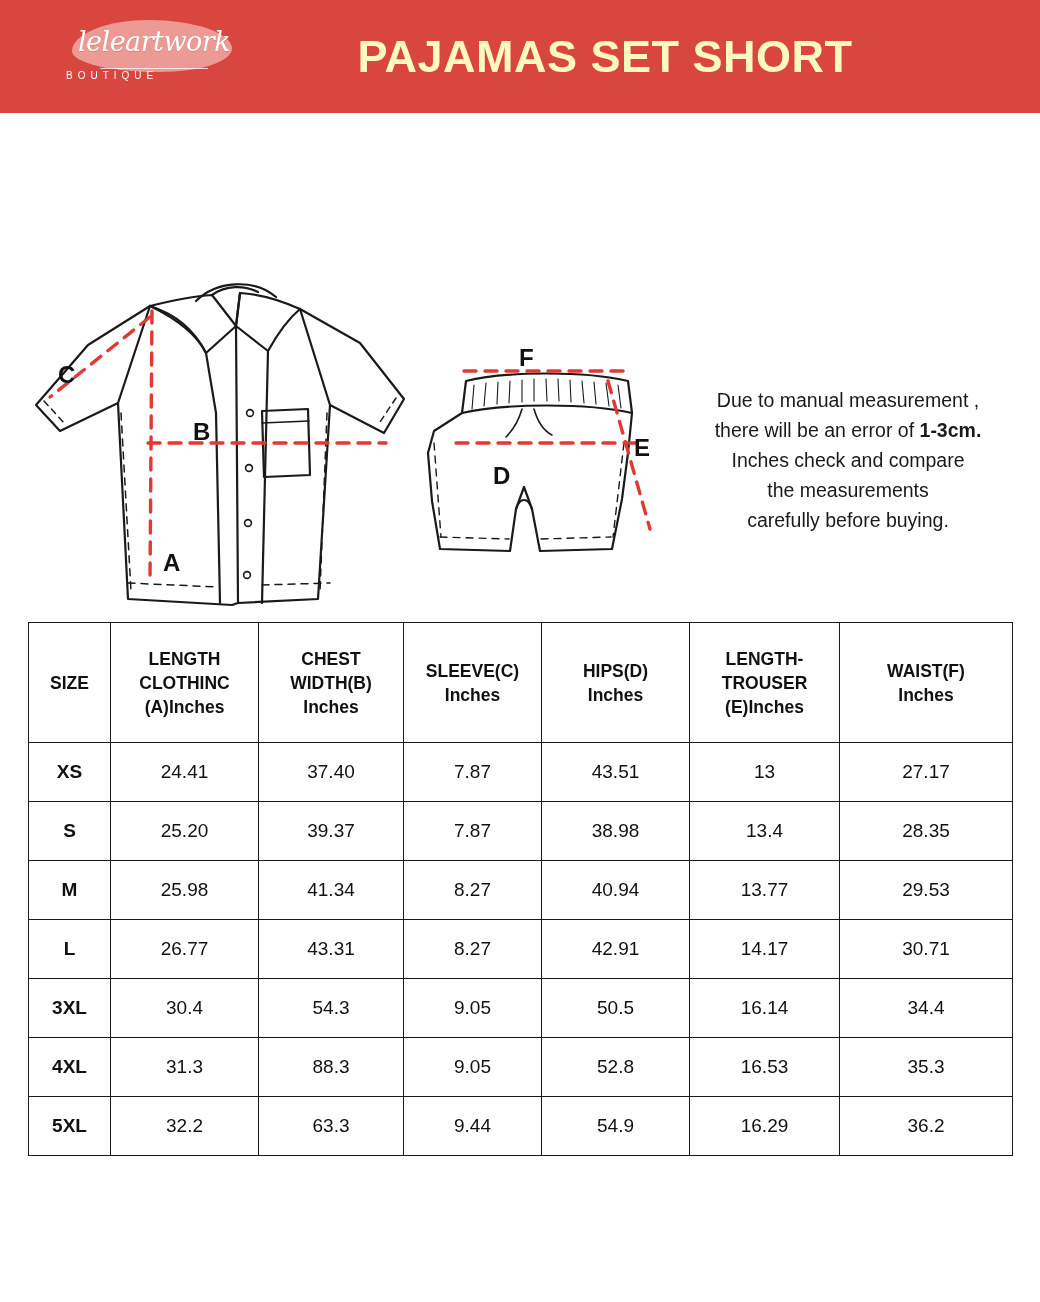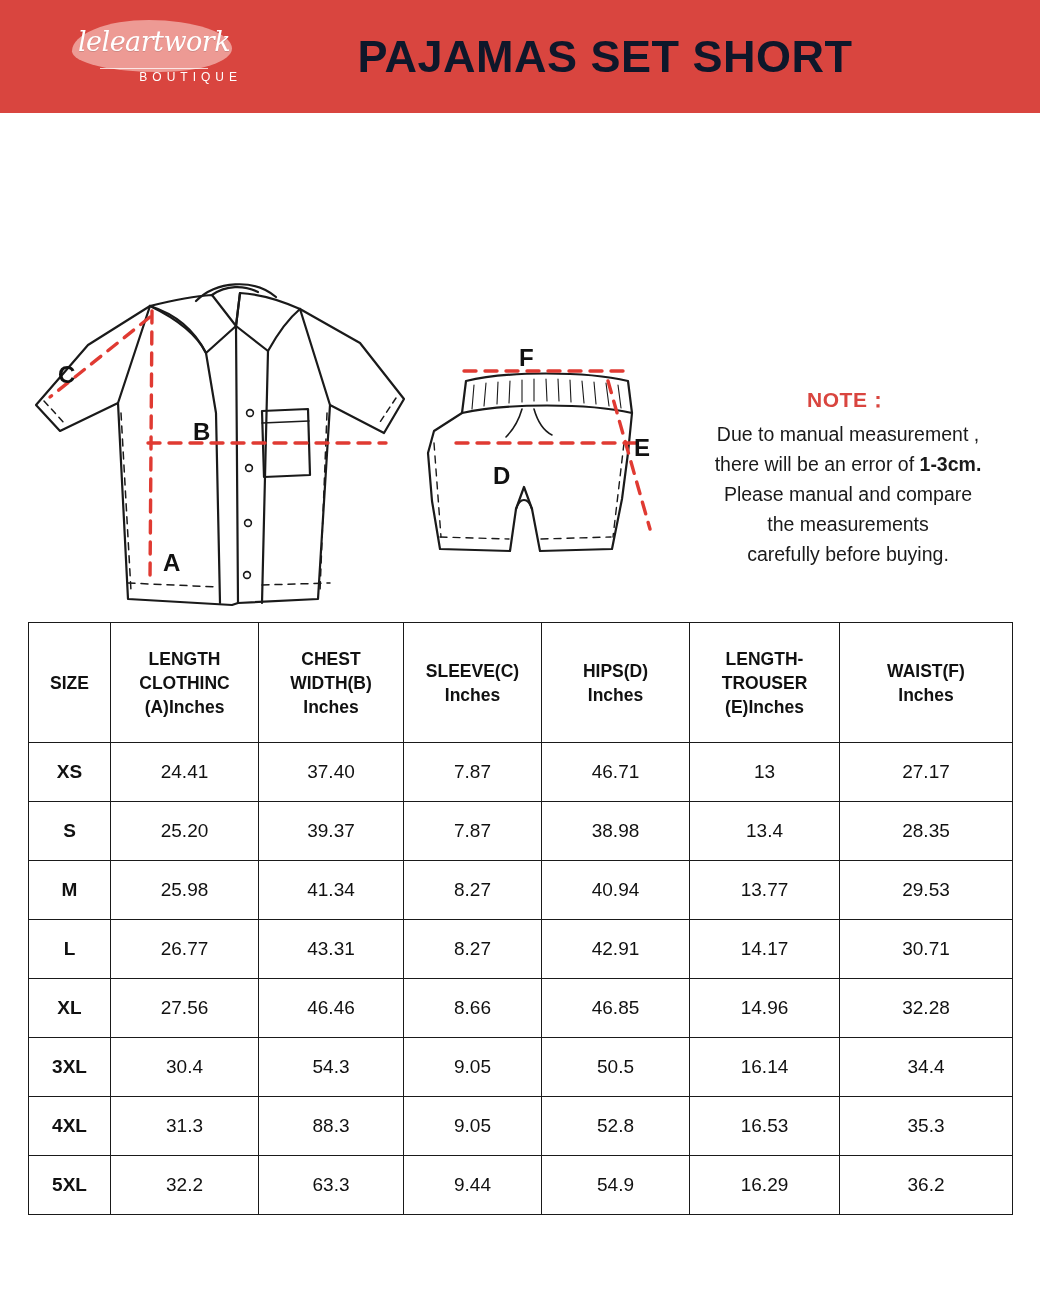--- a/index.html
+++ b/index.html
@@ -48,37 +48,37 @@
     font-family: "DejaVu Serif", serif;
     font-style: italic;
     font-size: 27px;
     letter-spacing: -0.5px;
     text-shadow: 0 1px 0 rgba(0,0,0,.12);
   }
   .logo-sub {
     position: absolute;
     left: 4px; top: 56px;
     width: 176px;
-    text-align: right;
+    text-align: left;
     color: #ffffff;
-    font-size: 12px;
+    font-size: 10px;
     letter-spacing: 5px;
   }
   .logo-rule {
     position: absolute;
     left: 38px; top: 54px;
     width: 108px; height: 1px;
     background: rgba(255,255,255,.75);
   }
   .header-title {
     position: absolute;
     left: 255px; top: 0;
     width: 700px; height: 113px;
     display: flex; align-items: center; justify-content: center;
-    color: #0f172a;
+    color: #fef9c3;
     font-size: 45px;
     font-weight: bold;
     letter-spacing: 0.5px;
   }
 
   
   .diagram {
     position: relative;
     width: 1040px;
     height: 505px;
@@ -252,24 +252,23 @@
         <text x="163" y="458">A</text>
         <text x="193" y="327">B</text>
         <text x="58" y="270">C</text>
         <text x="493" y="371">D</text>
         <text x="634" y="343">E</text>
         <text x="519" y="253">F</text>
       </g>
     </svg>
 
     <div class="note">
-      <span class="note-title">NOTE：</span>
       <span>Due to manual measurement ,</span><br>
       <span>there will be an error of </span><b>1-3cm.</b><br>
-      <span>Please manual and compare</span><br>
+      <span>Inches check and compare</span><br>
       <span>the measurements</span><br>
       <span>carefully before buying.</span>
     </div>
   </div>
 
   <div class="table-wrap">
     <table class="size-table">
       <colgroup>
         <col class="c0">
           <col class="c1">
@@ -312,21 +311,21 @@
             <div>Inches</div>
           </th>
         </tr>
       </thead>
       <tbody>
         <tr>
           <td class="size-cell">XS</td>
           <td>24.41</td>
           <td>37.40</td>
           <td>7.87</td>
-          <td>46.71</td>
+          <td>43.51</td>
           <td>13</td>
           <td>27.17</td>
         </tr>
         <tr>
           <td class="size-cell">S</td>
           <td>25.20</td>
           <td>39.37</td>
           <td>7.87</td>
           <td>38.98</td>
           <td>13.4</td>
@@ -344,29 +343,20 @@
         <tr>
           <td class="size-cell">L</td>
           <td>26.77</td>
           <td>43.31</td>
           <td>8.27</td>
           <td>42.91</td>
           <td>14.17</td>
           <td>30.71</td>
         </tr>
         <tr>
-          <td class="size-cell">XL</td>
-          <td>27.56</td>
-          <td>46.46</td>
-          <td>8.66</td>
-          <td>46.85</td>
-          <td>14.96</td>
-          <td>32.28</td>
-        </tr>
-        <tr>
           <td class="size-cell">3XL</td>
           <td>30.4</td>
           <td>54.3</td>
           <td>9.05</td>
           <td>50.5</td>
           <td>16.14</td>
           <td>34.4</td>
         </tr>
         <tr>
           <td class="size-cell">4XL</td>

